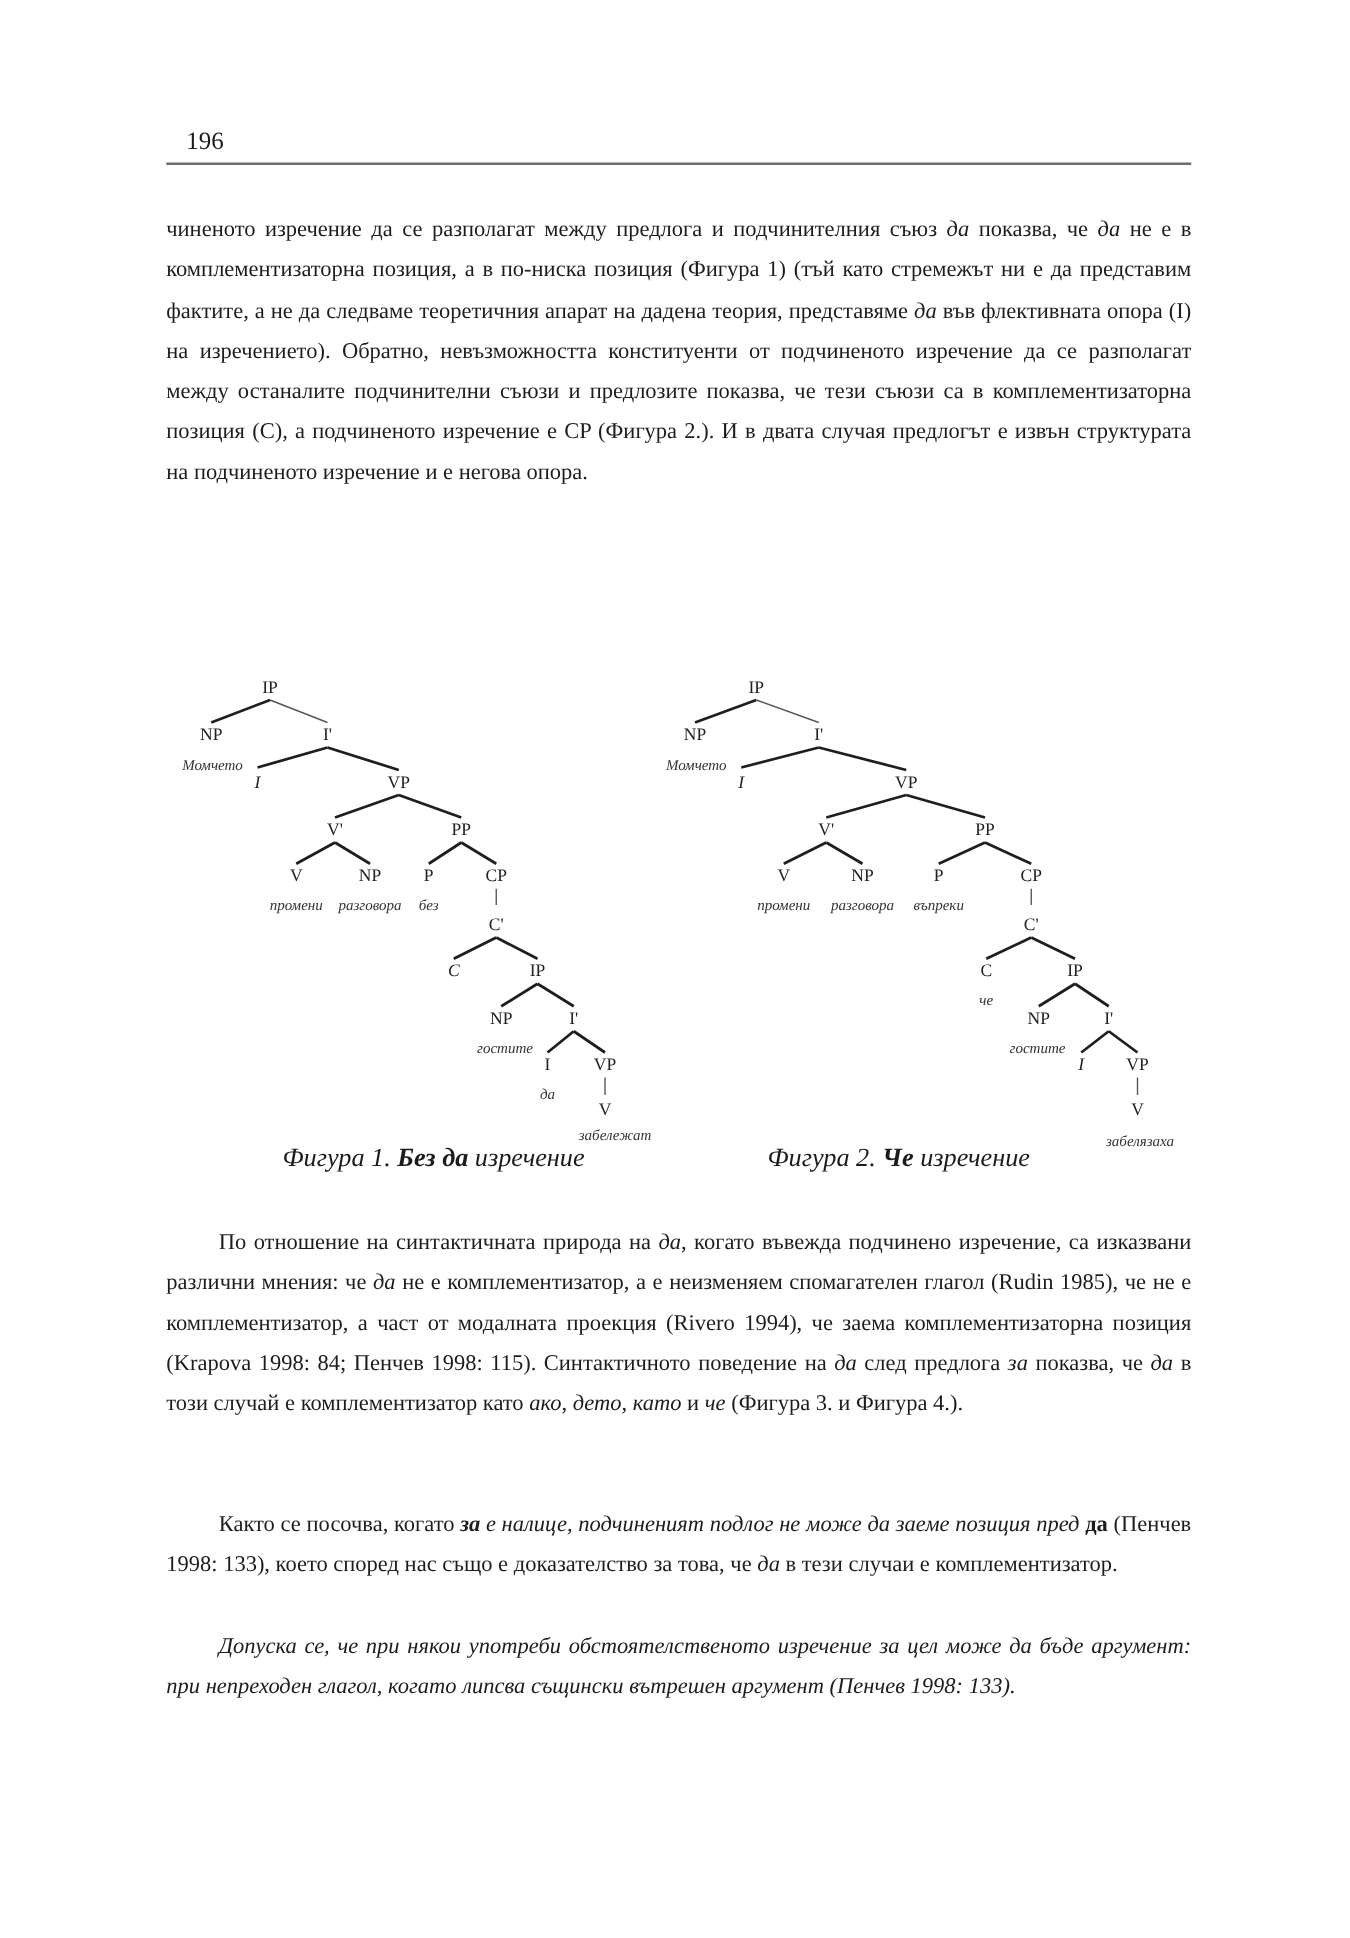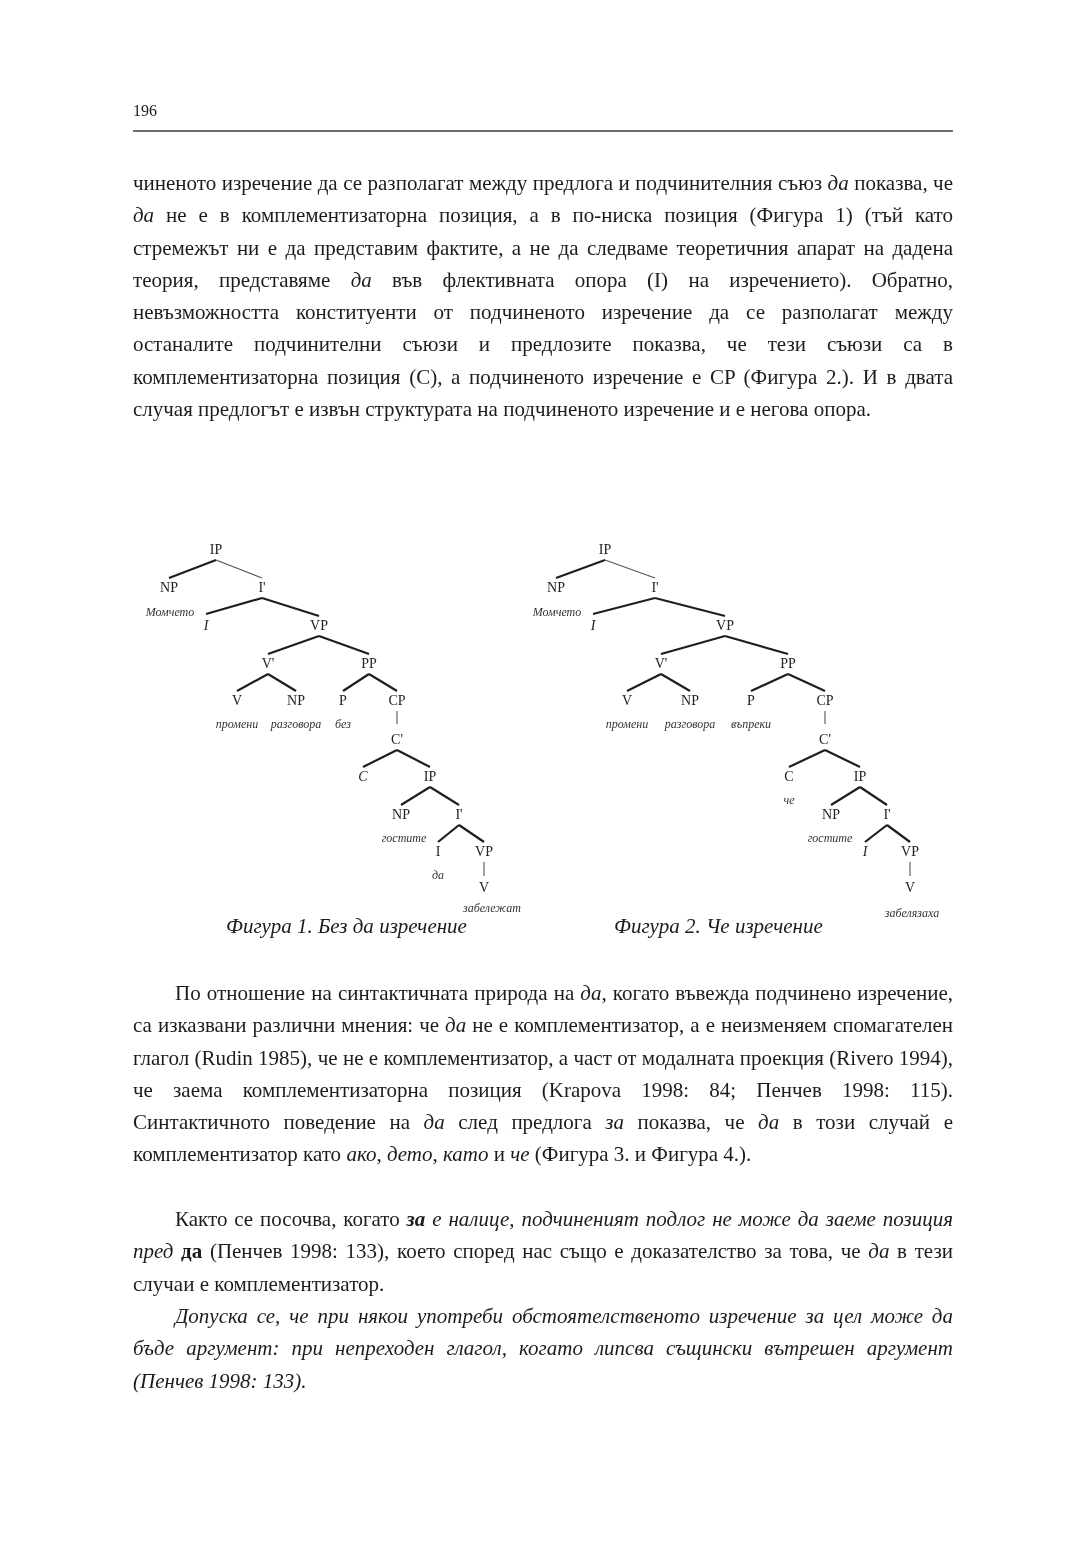--- a/index.html
+++ b/index.html
@@ -1,33 +1,33 @@
 <!DOCTYPE html>
 <html><head>
 <meta charset="utf-8">
 <style>
   html, body { margin: 0; padding: 0; background: #ffffff; }
   body { width: 1080px; height: 1550px; position: relative; overflow: hidden;
          font-family: "Liberation Serif", "DejaVu Serif", serif; color: #1c1c1c; }
   .header { position: absolute; left: 133px; top: 100px; width: 820px; height: 30px; }
-  .page-no { position: absolute; left: 0; top: 2px; font-size: 16px; }
+  .page-no { position: absolute; left: 16px; top: 2px; font-size: 20px; }
   .running-head { position: absolute; left: 0; right: 0; top: 2px; text-align: center; font-size: 19px; font-style: italic; }
   .rule { position: absolute; left: 133px; top: 130px; width: 820px; height: 2px; background: #6e6e6e; }
-  .para { position: absolute; left: 133px; width: 820px; font-size: 21px; line-height: 32.3px; text-align: justify; margin: 0; }
+  .para { position: absolute; left: 133px; width: 820px; font-size: 18px; line-height: 32.3px; text-align: justify; margin: 0; }
   .para i { font-style: italic; }
   .para b { font-weight: bold; }
   .indent { text-indent: 42px; }
   .tree { position: absolute; top: 534px; }
   .tree svg { overflow: visible; }
   .node { font-family: "Liberation Serif", serif; font-size: 14px; fill: #222; }
   .word { font-family: "Liberation Serif", serif; font-size: 12px; font-style: italic; fill: #333; }
   .edge { stroke: #1e1e1e; stroke-width: 2.2; fill: none; }
   .edge-thin { stroke: #555; stroke-width: 1.1; fill: none; }
   .caption { position: absolute; top: 914px; font-size: 21px; font-style: italic; white-space: nowrap; }
-  .caption b { font-weight: normal; }
+  .caption b { font-weight: bold; }
 </style>
 </head>
 <body>
 
 <div class="header">
   <span class="page-no">196</span>
 </div>
 <div class="rule"></div>
 
 <p class="para" id="p1" style="top:167px;">чиненото изречение да се разполагат между предлога и подчинителния съюз <i>да</i> показва, че <i>да</i> не е в комплементизаторна позиция, а в по-ниска позиция (Фигура 1) (тъй като стремежът ни е да представим фактите, а не да следваме теоретичния апарат на дадена теория, представяме <i>да</i> във флективната опора (I) на изречението). Обратно, невъзможността конституенти от подчиненото изречение да се разполагат между останалите подчинителни съюзи и предлозите показва, че тези съюзи са в комплементизаторна позиция (C), а подчиненото изречение е CP (Фигура 2.). И в двата случая предлогът е извън структурата на подчиненото изречение и е негова опора.</p>

